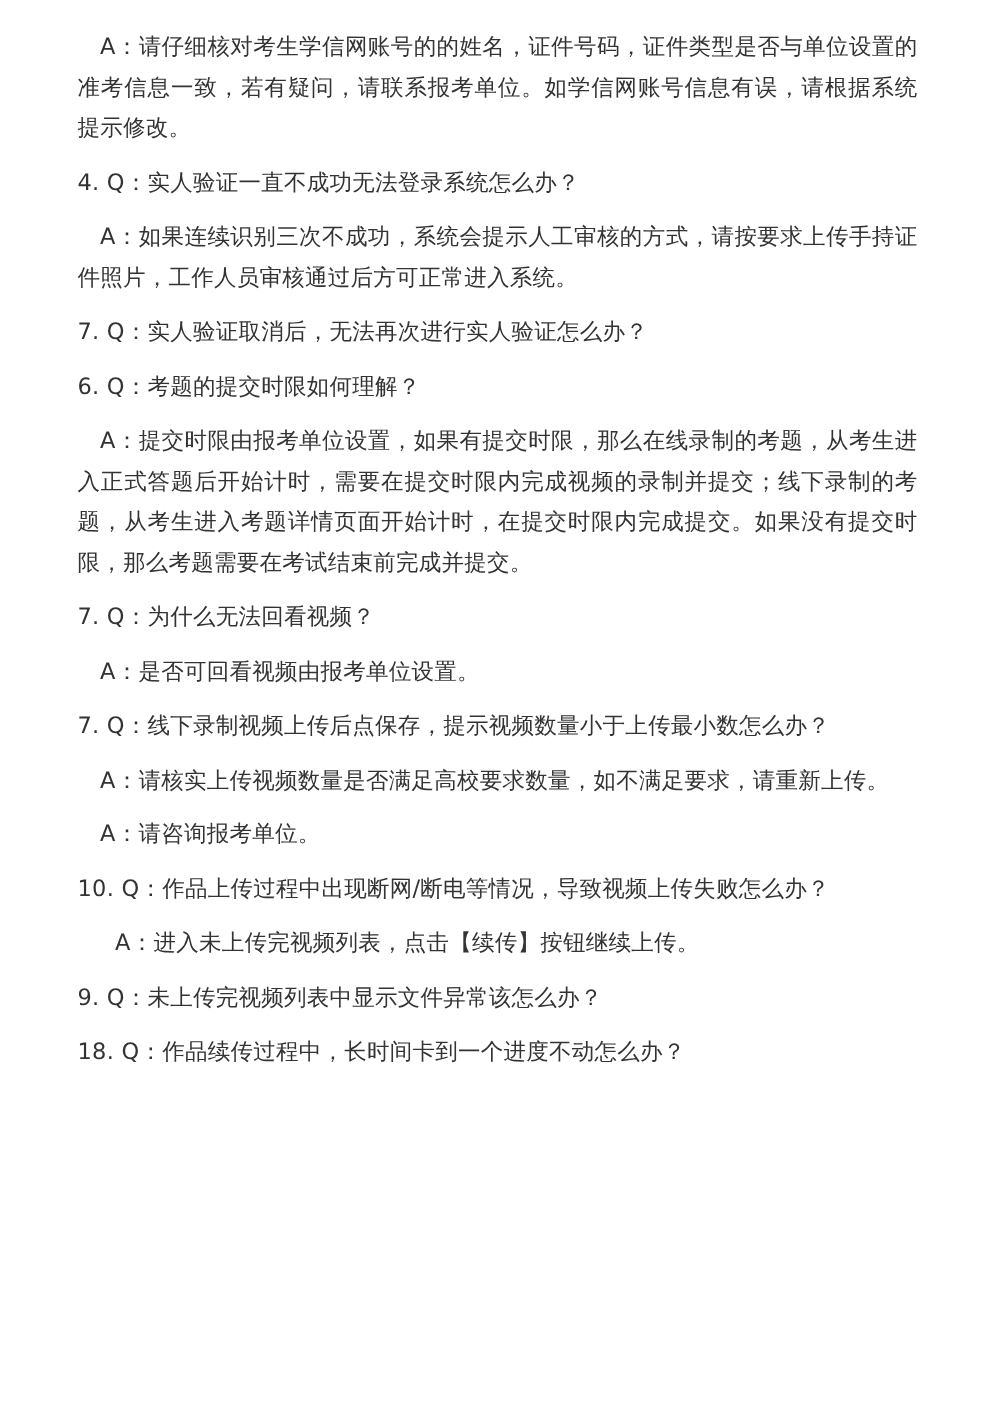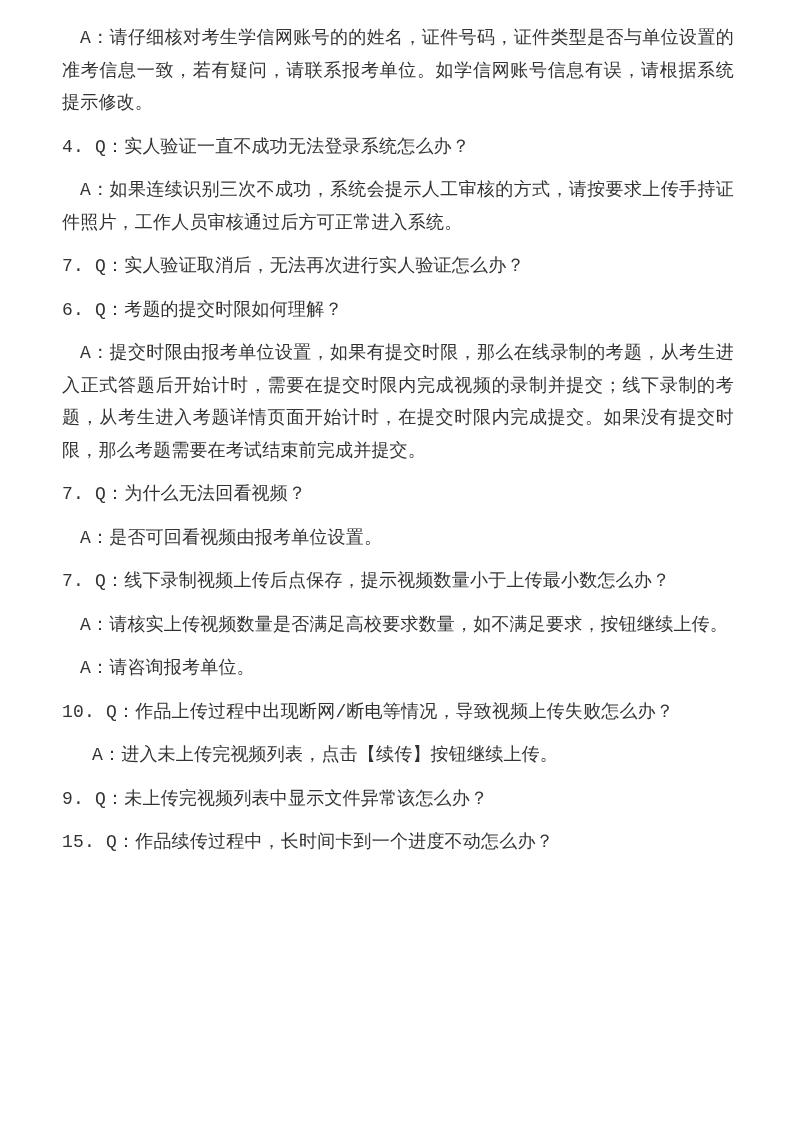--- a/index.html
+++ b/index.html
@@ -1,21 +1,21 @@
 <!DOCTYPE html>
 <html><head>
 <meta charset="utf-8">
 <style>
   html, body { margin: 0; padding: 0; background: #ffffff; }
   body {
     width: 794px; height: 1123px; overflow: hidden;
     font-family: "DejaVu Sans", "Liberation Sans", sans-serif;
     color: #333333;
   }
-  .page { position: relative; width: 794px; height: 1123px; font-family: Liberation Mono, monospace; }
+  .page { position: relative; width: 794px; height: 1123px; }
   .doc { position: absolute; left: 62px; top: 22px; width: 672px; }
   .p {
     font-size: 18px;
     line-height: 32.5px;
     margin: 0 0 11px 0;
     text-align: justify;
     letter-spacing: 0.2px;
   }
   .q { margin-bottom: 11px; }
   .a { text-indent: 18px; }
@@ -28,20 +28,20 @@
   <div class="doc">
     <p class="p a">A：请仔细核对考生学信网账号的的姓名，证件号码，证件类型是否与单位设置的准考信息一致，若有疑问，请联系报考单位。如学信网账号信息有误，请根据系统提示修改。</p>
     <p class="p q">4. Q：实人验证一直不成功无法登录系统怎么办？</p>
     <p class="p a">A：如果连续识别三次不成功，系统会提示人工审核的方式，请按要求上传手持证件照片，工作人员审核通过后方可正常进入系统。</p>
     <p class="p q">7. Q：实人验证取消后，无法再次进行实人验证怎么办？</p>
     <p class="p q">6. Q：考题的提交时限如何理解？</p>
     <p class="p a">A：提交时限由报考单位设置，如果有提交时限，那么在线录制的考题，从考生进入正式答题后开始计时，需要在提交时限内完成视频的录制并提交；线下录制的考题，从考生进入考题详情页面开始计时，在提交时限内完成提交。如果没有提交时限，那么考题需要在考试结束前完成并提交。</p>
     <p class="p q">7. Q：为什么无法回看视频？</p>
     <p class="p a">A：是否可回看视频由报考单位设置。</p>
     <p class="p q">7. Q：线下录制视频上传后点保存，提示视频数量小于上传最小数怎么办？</p>
-    <p class="p a">A：请核实上传视频数量是否满足高校要求数量，如不满足要求，按钮继续上传。</p>
+    <p class="p a">A：请核实上传视频数量是否满足高校要求数量，如不满足要求，请重新上传。</p>
     <p class="p a">A：请咨询报考单位。</p>
     <p class="p q">10. Q：作品上传过程中出现断网/断电等情况，导致视频上传失败怎么办？</p>
     <p class="p a deep">A：进入未上传完视频列表，点击【续传】按钮继续上传。</p>
     <p class="p q">9. Q：未上传完视频列表中显示文件异常该怎么办？</p>
-    <p class="p q">15. Q：作品续传过程中，长时间卡到一个进度不动怎么办？</p>
+    <p class="p q">18. Q：作品续传过程中，长时间卡到一个进度不动怎么办？</p>
   </div>
 </div>
 
 </body></html>

